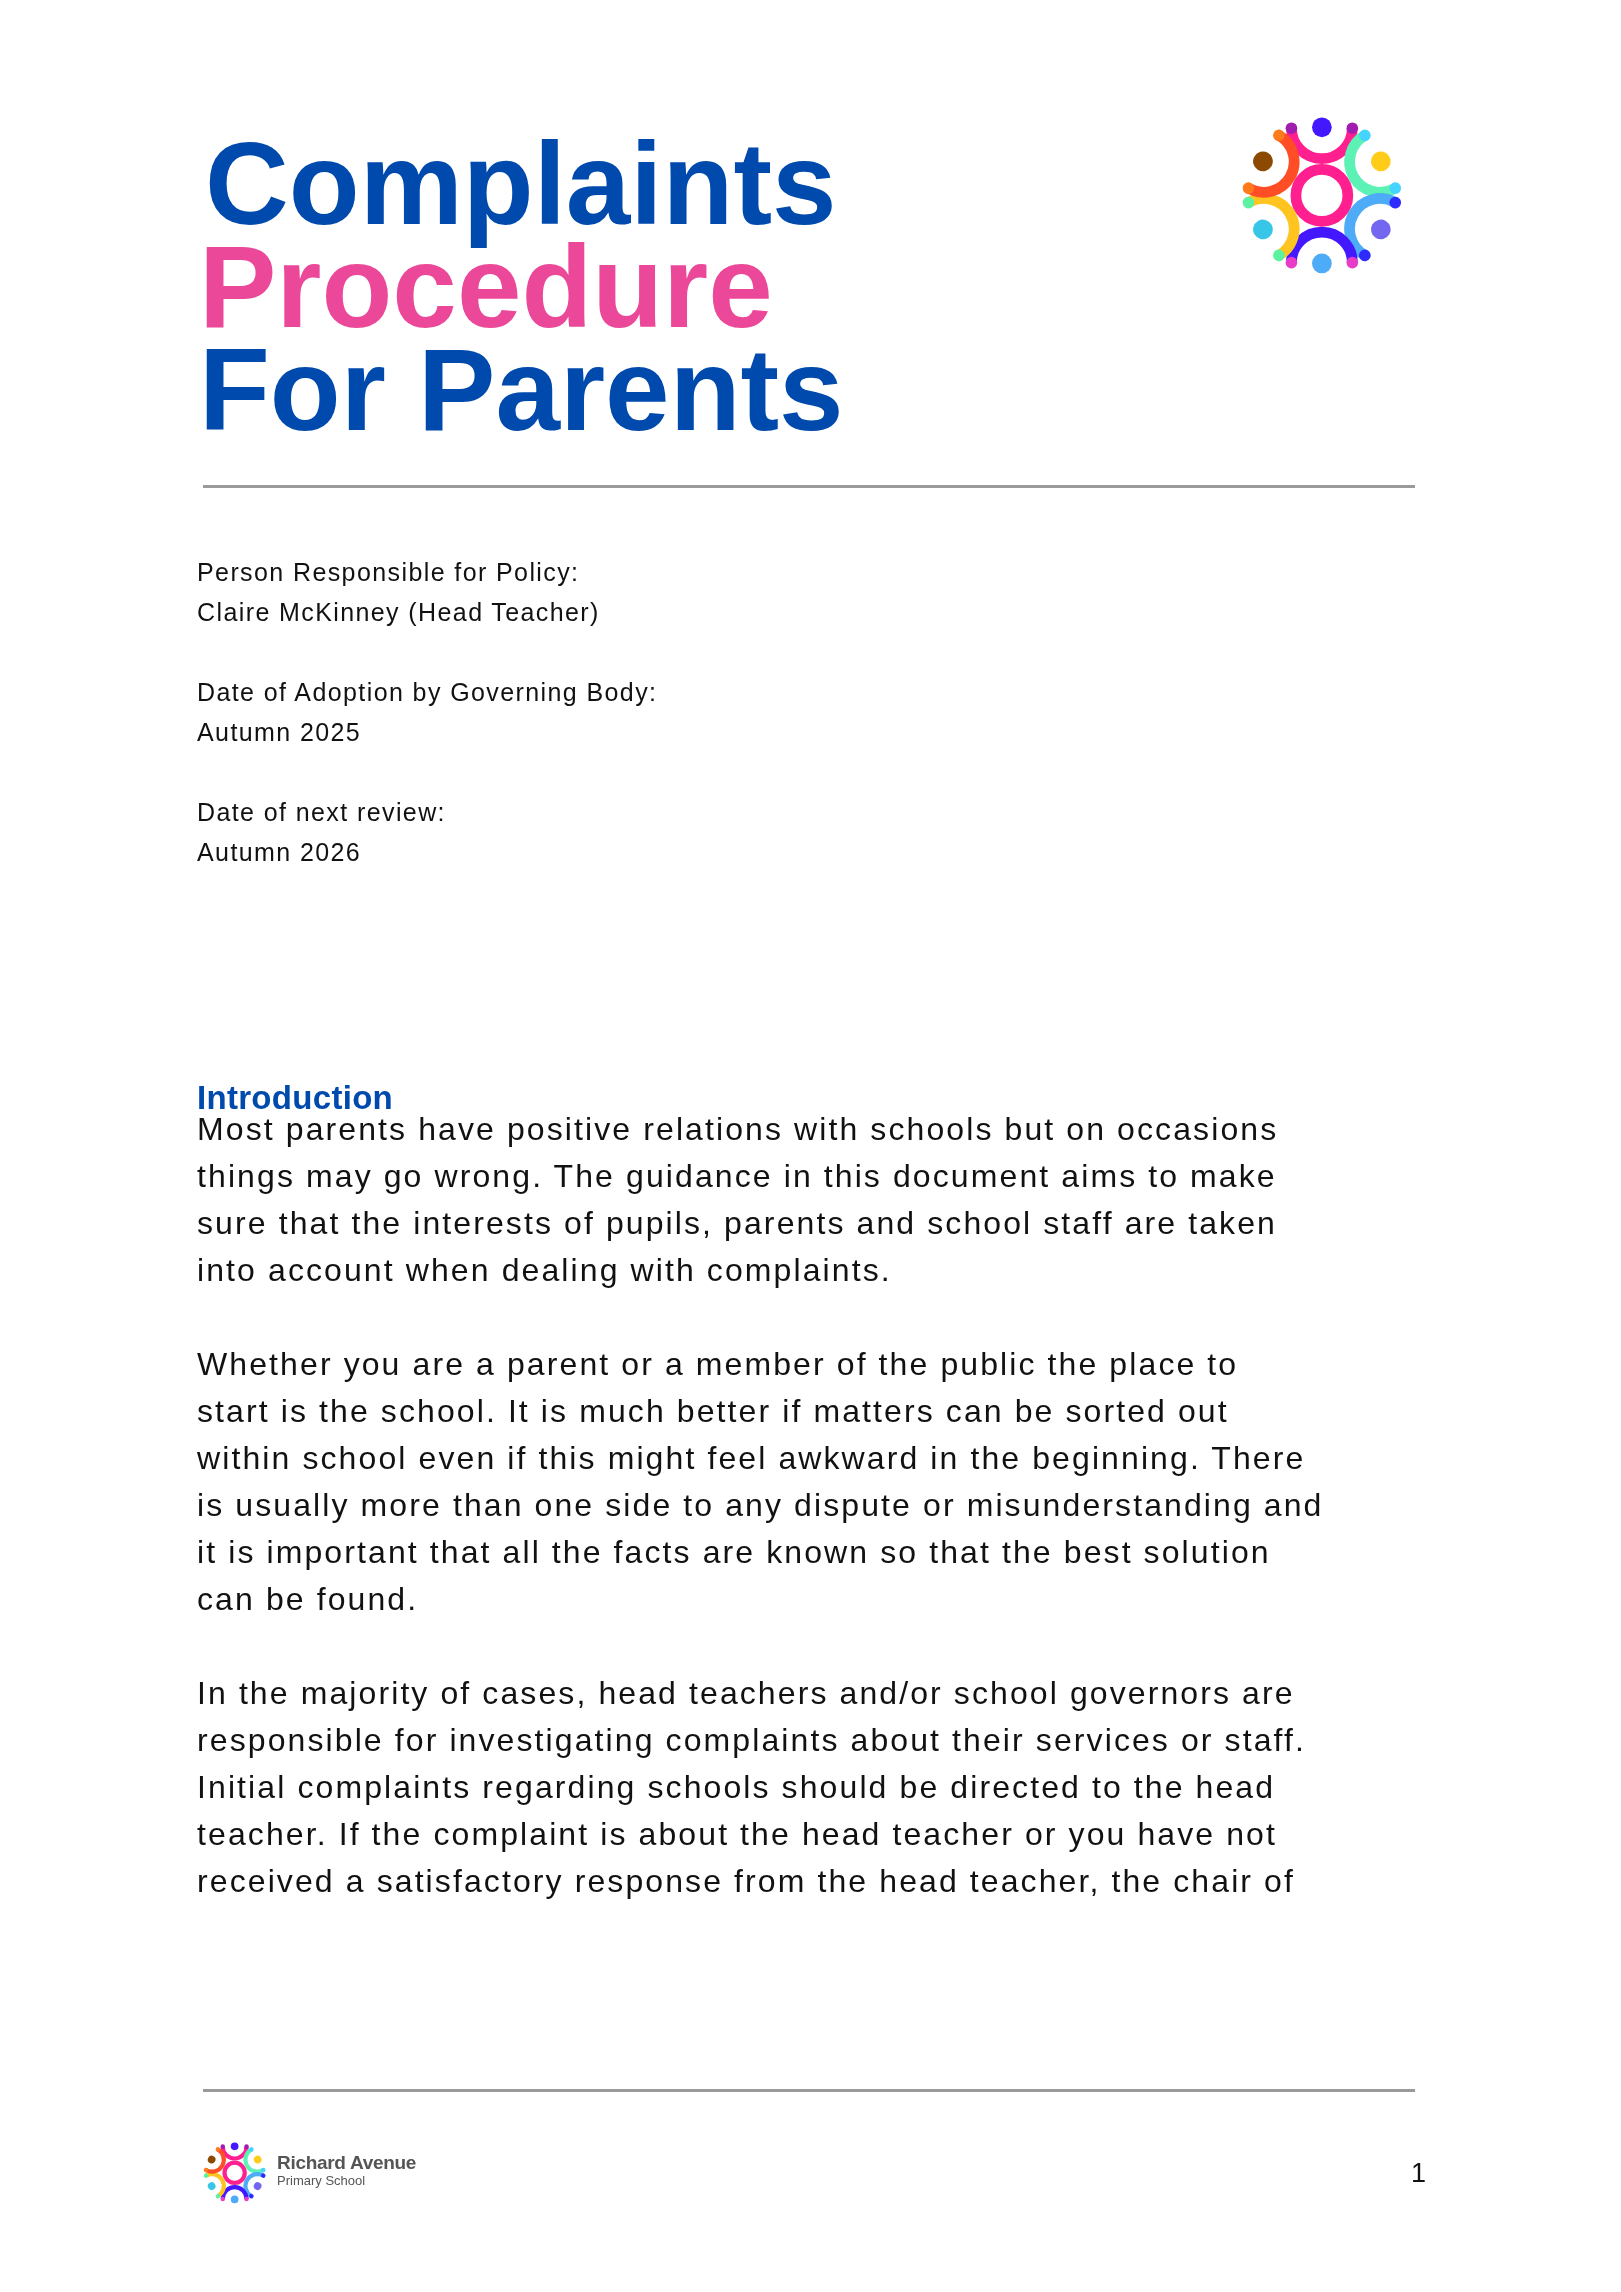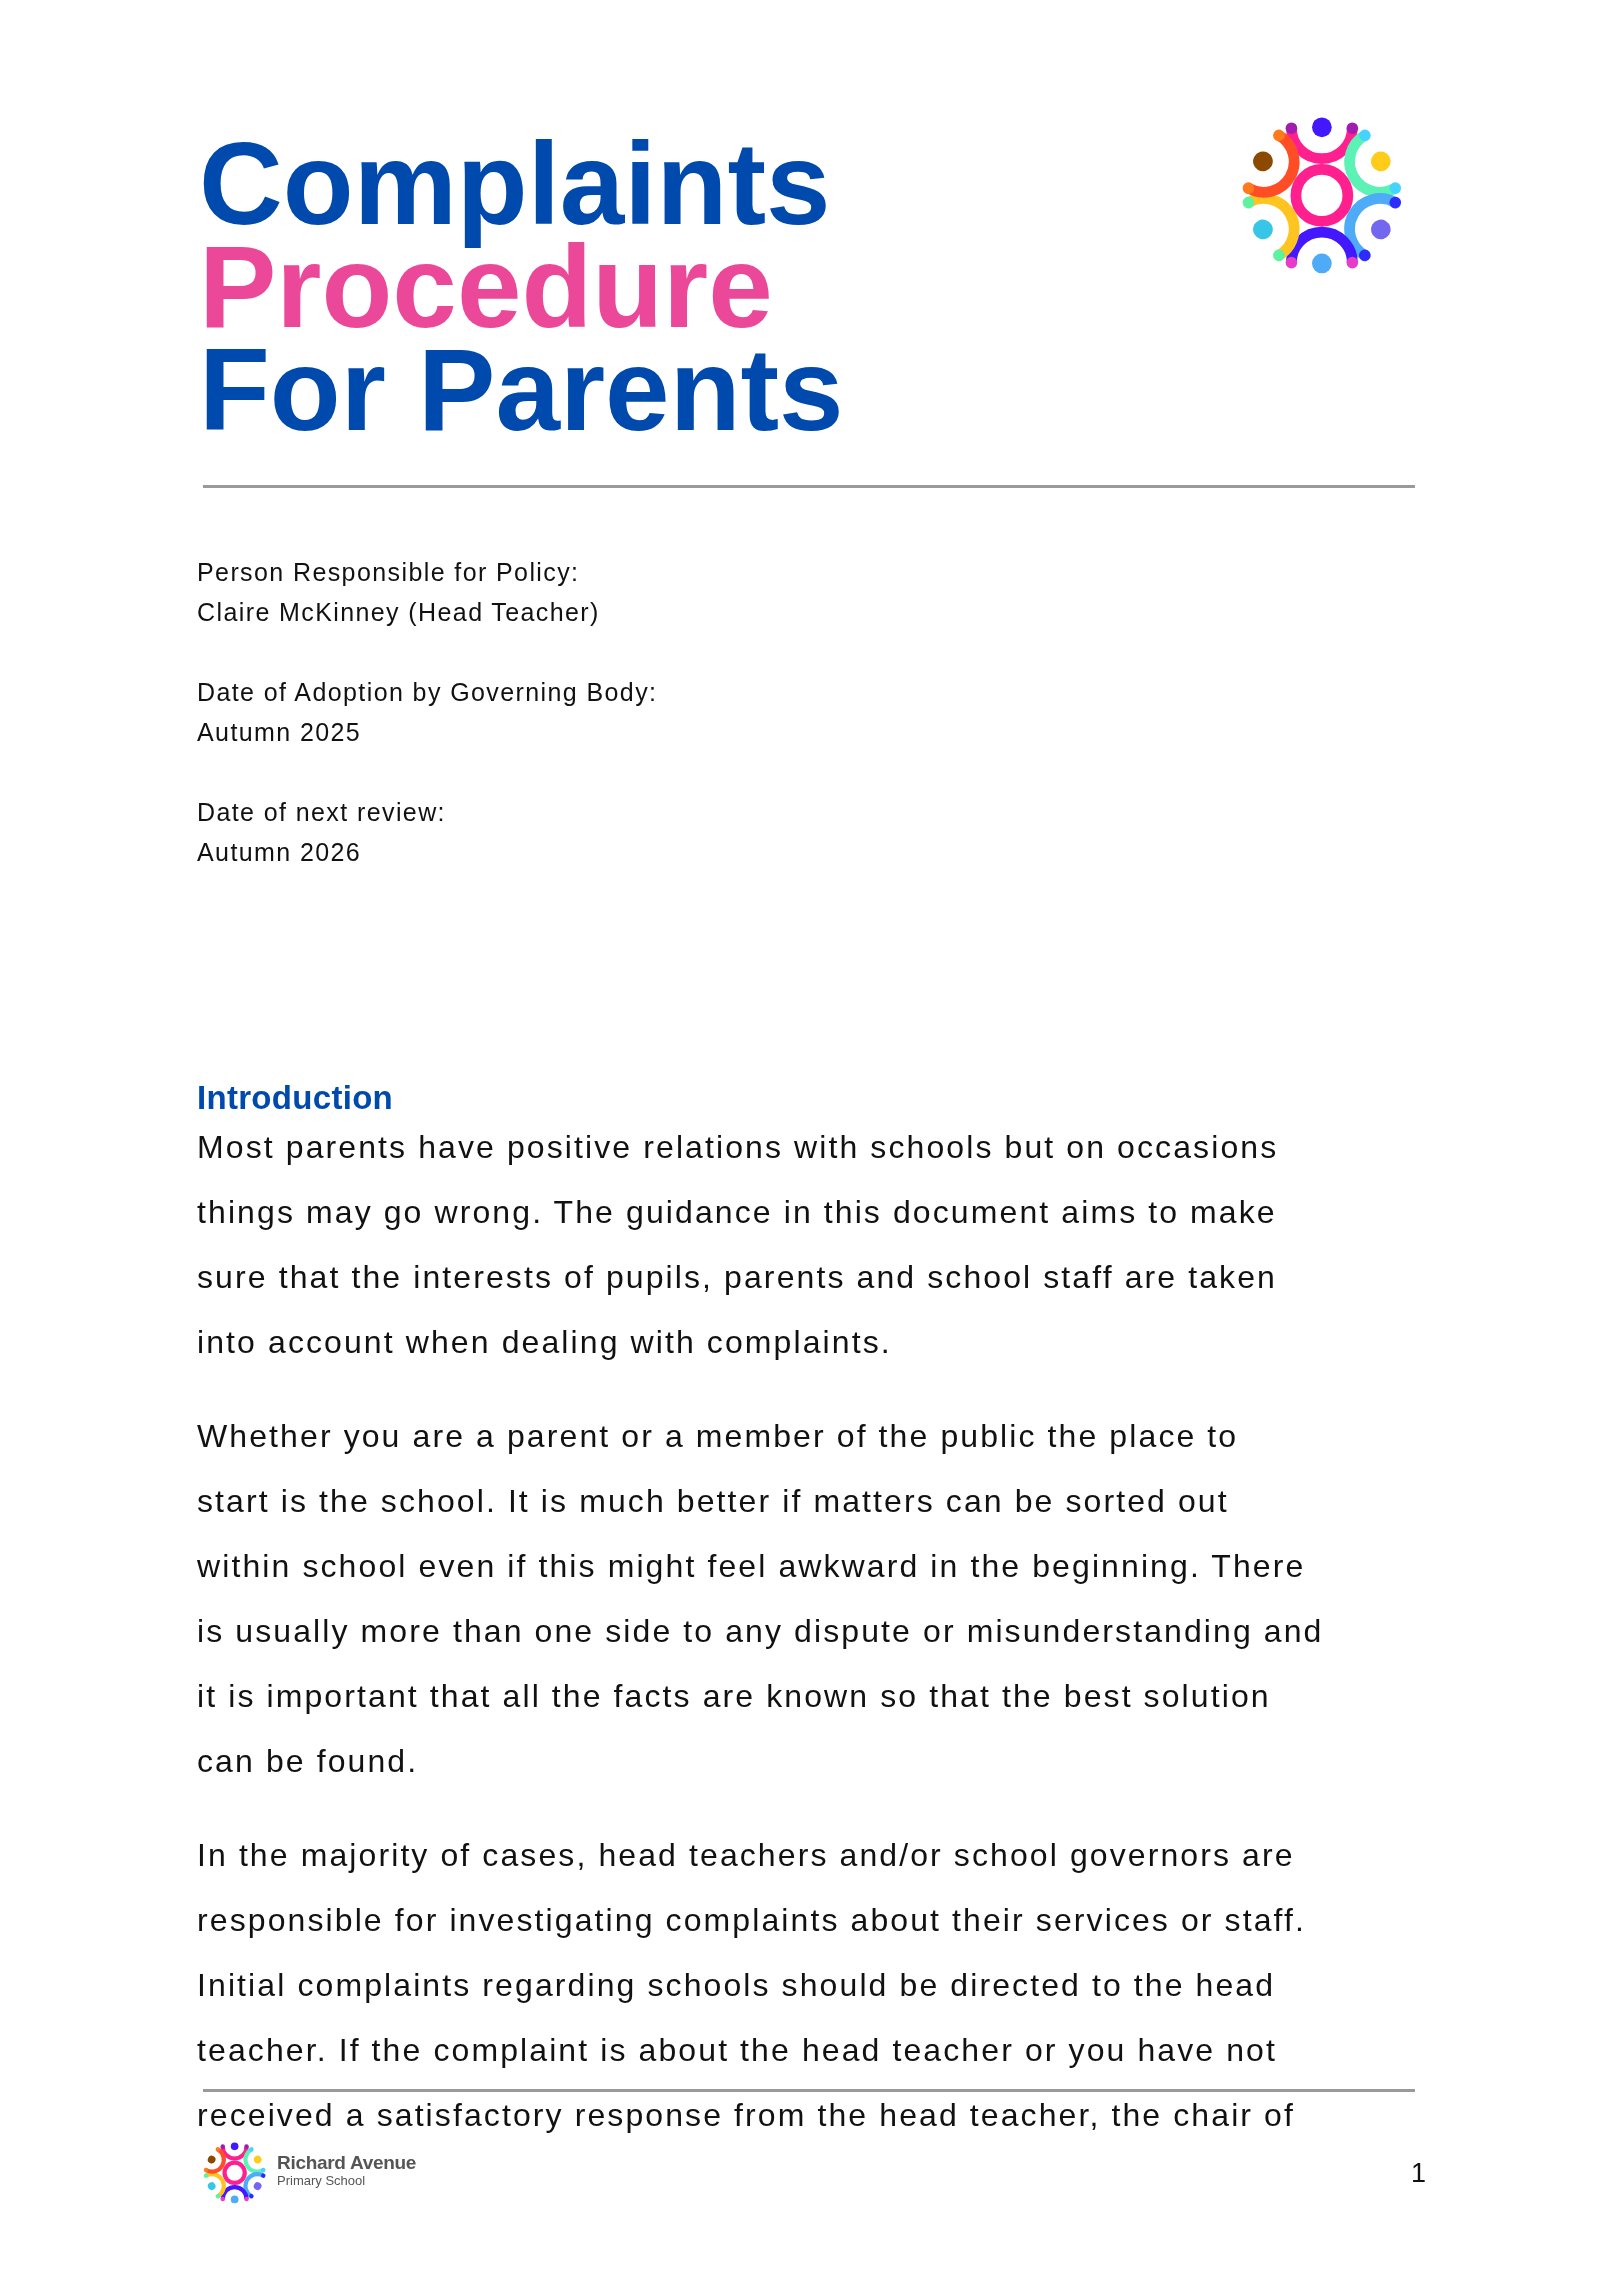--- a/index.html
+++ b/index.html
@@ -7,31 +7,31 @@
   .title-line { position: absolute; left: 199px; font-family: "Liberation Sans", sans-serif; font-weight: 700; font-size: 116px; line-height: 103px; height: 103px; white-space: nowrap; letter-spacing: 0px; }
   .rule { position: absolute; left: 203px; width: 1212px; height: 2.7px; background: #9a9a9a; }
   .meta { position: absolute; left: 197px; top: 552px; font-size: 25px; line-height: 40px; letter-spacing: 1.4px; color: #111111; }
   .meta .group { margin-bottom: 40px; }
   .meta .group:last-child { margin-bottom: 0; margin-top: 28px; }
   .meta .line { white-space: nowrap; height: 40px; }
   .section-heading { position: absolute; left: 197px; top: 1056px; font-size: 33px; font-weight: 700; line-height: 40px; letter-spacing: 0.3px; white-space: nowrap; margin-top: 22px; }
   .body-text { position: absolute; left: 197px; top: 1106px; font-size: 32px; line-height: 47px; letter-spacing: 2.1px; color: #111111; }
   .para { margin-bottom: 47px; }
   .para:last-child { margin-bottom: 0; }
-  .para .line { white-space: nowrap; height: 47px; margin-top: 18px; }
+  .para .line { white-space: nowrap; height: 47px; }
   .footer-school { position: absolute; left: 277px; top: 2154px; color: #555555; line-height: 18px; }
   .footer-school .name { font-size: 19px; font-weight: 700; white-space: nowrap; letter-spacing: -0.3px; }
   .footer-school .sub { font-size: 13px; font-weight: 400; white-space: nowrap; letter-spacing: 0px; }
   .page-number { position: absolute; left: 1411px; top: 2157px; font-size: 27px; line-height: 32px; color: #111111; }
   svg.logo-layer { position: absolute; left: 0; top: 0; }
 </style>
 </head>
 <body>
 
-<div class="title-line" style="top:133px; color:#004AAD;">Complaints</div>
+<div class="title-line" style="top:133px; color:#004AAD;margin-left:6px;">Complaints</div>
 <div class="title-line" style="top:236px; color:#ec4899;">Procedure</div>
 <div class="title-line" style="top:339px; color:#004AAD;">For Parents</div>
 
 <svg class="logo-layer" width="1621" height="2293" viewBox="0 0 1810 2560">
   <defs>
     <g id="logo-mark">
       <circle cx="0" cy="0" r="29" fill="none" stroke="#FF1F8E" stroke-width="12"></circle>
 
       <g transform="rotate(0)">
         <path d="M -34 -75 A 34 34 0 0 0 34 -75" fill="none" stroke="#FF1F8E" stroke-width="12"></path>

